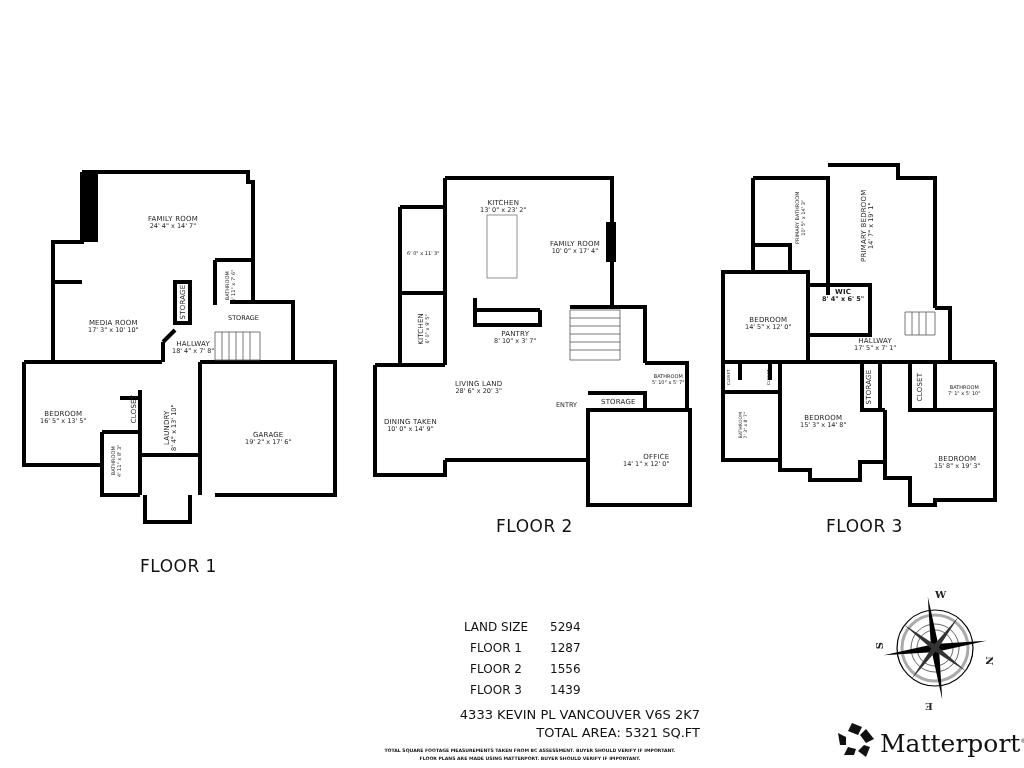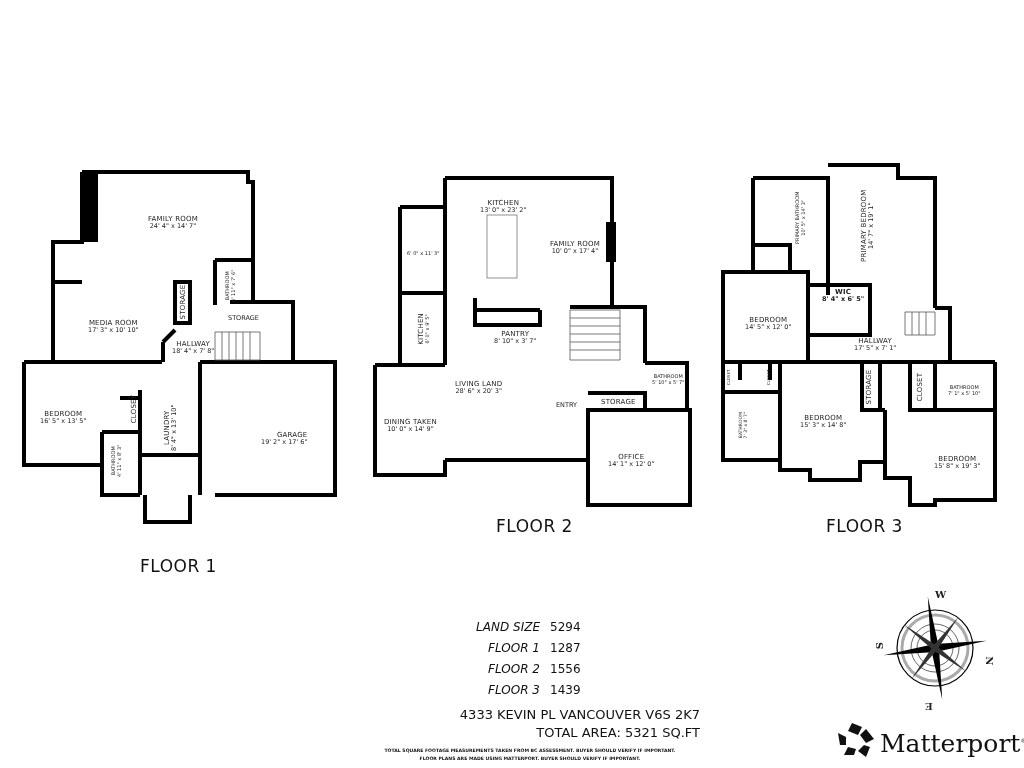--- a/index.html
+++ b/index.html
@@ -5,21 +5,21 @@
   html,body{margin:0;padding:0;background:#fff;}
   body{width:1024px;height:768px;position:relative;overflow:hidden;font-family:"DejaVu Sans",sans-serif;color:#111;}
   #plan{position:absolute;left:0;top:0;}
   .lbl{position:absolute;text-align:center;color:#222;white-space:nowrap;line-height:1.15;}
   .rn{font-size:7px;letter-spacing:0.2px;}
   .rd{font-size:6.5px;}
   .vert{transform-origin:center center;}
   .floor-title{position:absolute;font-size:17px;color:#111;letter-spacing:0.5px;}
   .stats{position:absolute;left:452px;top:616px;font-size:12px;}
   .stats .row{display:flex;height:21px;align-items:center;}
-  .stats .k{width:88px;text-align:right;font-style:italic;}
+  .stats .k{width:88px;text-align:center;}
   .stats .v{width:50px;text-align:left;padding-left:10px;}
   .addr{position:absolute;left:360px;width:340px;text-align:right;font-size:13px;}
   .fine{position:absolute;left:360px;width:340px;text-align:center;font-size:4.6px;font-weight:bold;}
   .brand{position:absolute;left:880px;top:729px;font-family:"DejaVu Serif",serif;font-size:25px;}
   .brand sup{font-size:6px;}
 </style>
 </head>
 <body>
 
 <svg id="plan" width="1024" height="768" viewBox="0 0 1024 768">
@@ -148,21 +148,21 @@
     <div class="rn">CLOSET</div>
   </div>
 <div class="lbl vert" style="left:148px;top:420px;transform:rotate(-90deg);">
     <div class="rn">LAUNDRY</div>
     <div class="rd">8' 4" x 13' 10"</div>
   </div>
 <div class="lbl vert" style="left:100px;top:455px;transform:rotate(-90deg);font-size:5px;">
     <div>BATHROOM</div>
     <div>4' 11" x 8' 3"</div>
   </div>
-<div class="lbl" style="left:261px;top:431px;text-align:right;">
+<div class="lbl" style="left:245px;top:431px;">
     <div class="rn">GARAGE</div>
     <div class="rd">19' 2" x 17' 6"</div>
   </div>
 <div class="floor-title" style="left:140px;top:556px;">FLOOR 1</div>
 
 <div class="lbl" style="left:480px;top:199px;">
     <div class="rn">KITCHEN</div>
     <div class="rd">13' 0" x 23' 2"</div>
   </div>
 <div class="lbl" style="left:550px;top:240px;">
@@ -191,21 +191,21 @@
 <div class="lbl" style="left:556px;top:402px;">
     <div class="rd">ENTRY</div>
   </div>
 <div class="lbl" style="left:652px;top:374px;font-size:5px;">
     <div>BATHROOM</div>
     <div>5' 10" x 5' 7"</div>
   </div>
 <div class="lbl" style="left:601px;top:398px;">
     <div class="rn">STORAGE</div>
   </div>
-<div class="lbl" style="left:608px;top:453px;">
+<div class="lbl" style="left:623px;top:453px;text-align:right;">
     <div class="rn">OFFICE</div>
     <div class="rd">14' 1" x 12' 0"</div>
   </div>
 <div class="floor-title" style="left:496px;top:516px;">FLOOR 2</div>
 
 <div class="lbl vert" style="left:775px;top:212px;transform:rotate(-90deg);font-size:5px;">
     <div>PRIMARY BATHROOM</div>
     <div>10' 5" x 14' 3"</div>
   </div>
 <div class="lbl vert" style="left:832px;top:218px;transform:rotate(-90deg);">

